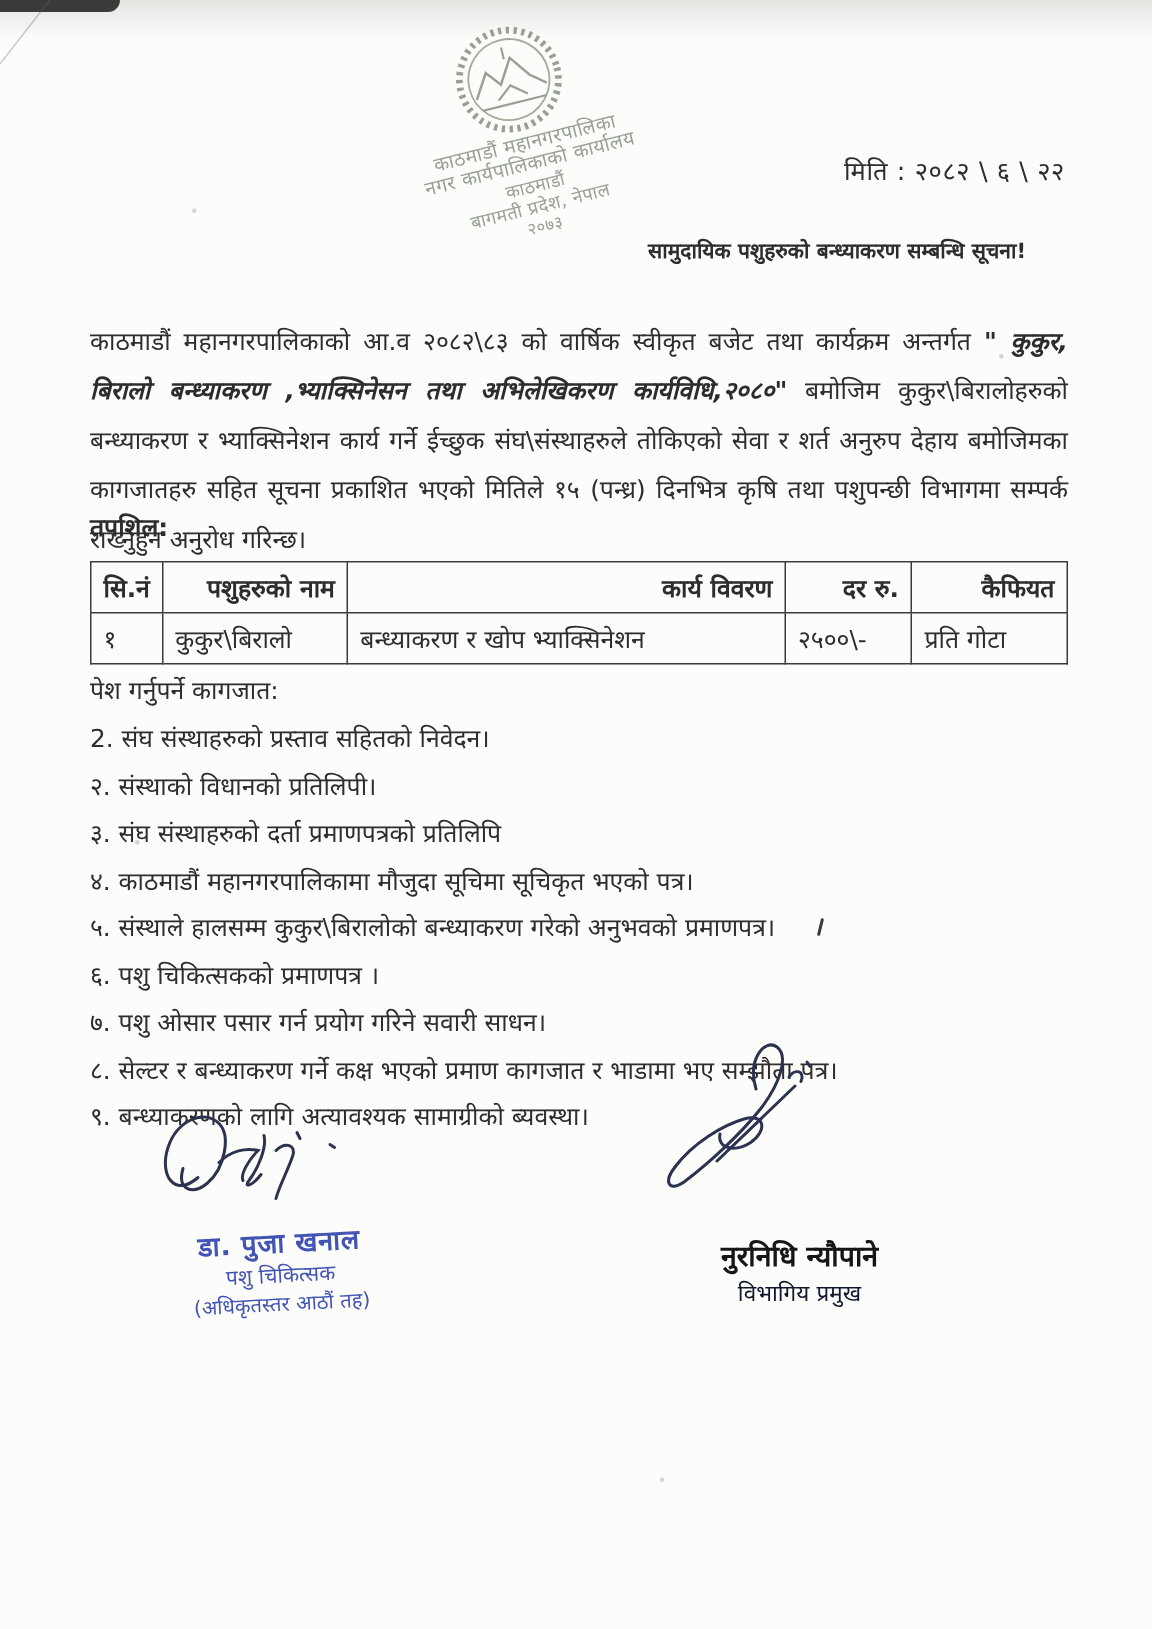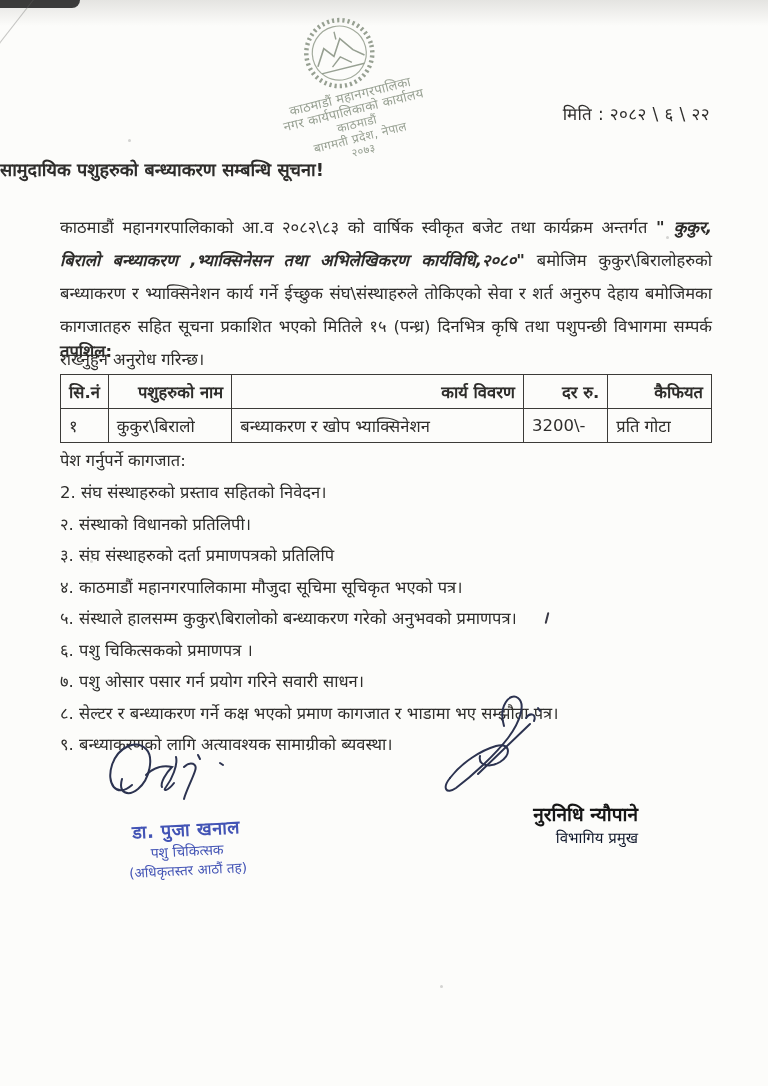--- a/index.html
+++ b/index.html
@@ -26,22 +26,22 @@
   
   .stamp{position:absolute;left:248px;top:16px;width:200px;
     transform:rotate(-14deg);color:#97a092;text-align:center;}
   .stamp .emblem{display:block;margin:0 auto 2px auto;}
   .stamp .s-line{line-height:14px;font-size:12px;letter-spacing:.3px;white-space:nowrap;}
   .stamp .s-line.big{font-size:13px;}
   .stamp .s-line.small{font-size:11px;}
 
   .date-line{position:absolute;right:58px;top:102px;font-size:17px;letter-spacing:.4px;text-align:right;}
 
-  .doc-title{position:absolute;left:0;top:157px;width:684px;text-align:left;
-    font-size:18px;font-weight:bold;}
+  .doc-title{position:absolute;left:0;top:157px;width:684px;text-align:right;
+    font-size:14px;font-weight:bold;}
 
   .intro{position:absolute;left:60px;top:194px;width:652px;
     font-size:16.5px;line-height:33px;text-align:justify;}
   .intro .bi{font-weight:bold;font-style:italic;}
 
   .tapasil{position:absolute;left:60px;top:339px;font-size:16.5px;font-weight:bold;}
 
   table.rate{position:absolute;left:60px;top:374px;width:652px;
     border-collapse:collapse;font-size:16.5px;}
   table.rate th,table.rate td{
@@ -54,21 +54,21 @@
   .docs ol{list-style:none;margin:0;padding:0;}
   .docs li{line-height:31.5px;}
 
   
   .sig-svg{position:absolute;}
   .left-stamp{position:absolute;left:82px;top:818px;width:210px;text-align:center;
     color:#4354b5;transform:rotate(-3deg);}
   .left-stamp .name{font-size:18px;font-weight:bold;letter-spacing:.5px;line-height:24px;}
   .left-stamp .role{font-size:14px;line-height:19px;}
   .left-stamp .level{font-size:13.5px;line-height:19px;}
-  .right-block{position:absolute;left:428px;top:801px;width:210px;text-align:right;}
+  .right-block{position:absolute;left:428px;top:825px;width:210px;text-align:center;}
   .right-block .name{font-size:19px;font-weight:bold;color:#161616;line-height:26px;}
   .right-block .role{font-size:15px;color:#0f172a;line-height:22px;}
 </style>
 </head>
 <body>
 
 <div class="page">
 
   <div class="top-shade"></div>
   <div class="corner-mark"></div>
@@ -111,21 +111,21 @@
         <th style="width:45%">कार्य विवरण</th>
         <th style="width:13%">दर रु.</th>
         <th style="width:16%">कैफियत</th>
       </tr>
     </thead>
     <tbody>
       <tr>
         <td>१</td>
         <td>कुकुर\बिरालो</td>
         <td>बन्ध्याकरण र खोप भ्याक्सिनेशन</td>
-        <td>3200\-</td>
+        <td>२५००\-</td>
         <td>प्रति गोटा</td>
       </tr>
     </tbody>
   </table>
 
   <div class="docs">
     <p class="docs-heading">पेश गर्नुपर्ने कागजात:</p>
     <ol>
       <li>2. संघ संस्थाहरुको प्रस्ताव सहितको निवेदन।</li>
       <li>२. संस्थाको विधानको प्रतिलिपी।</li>

